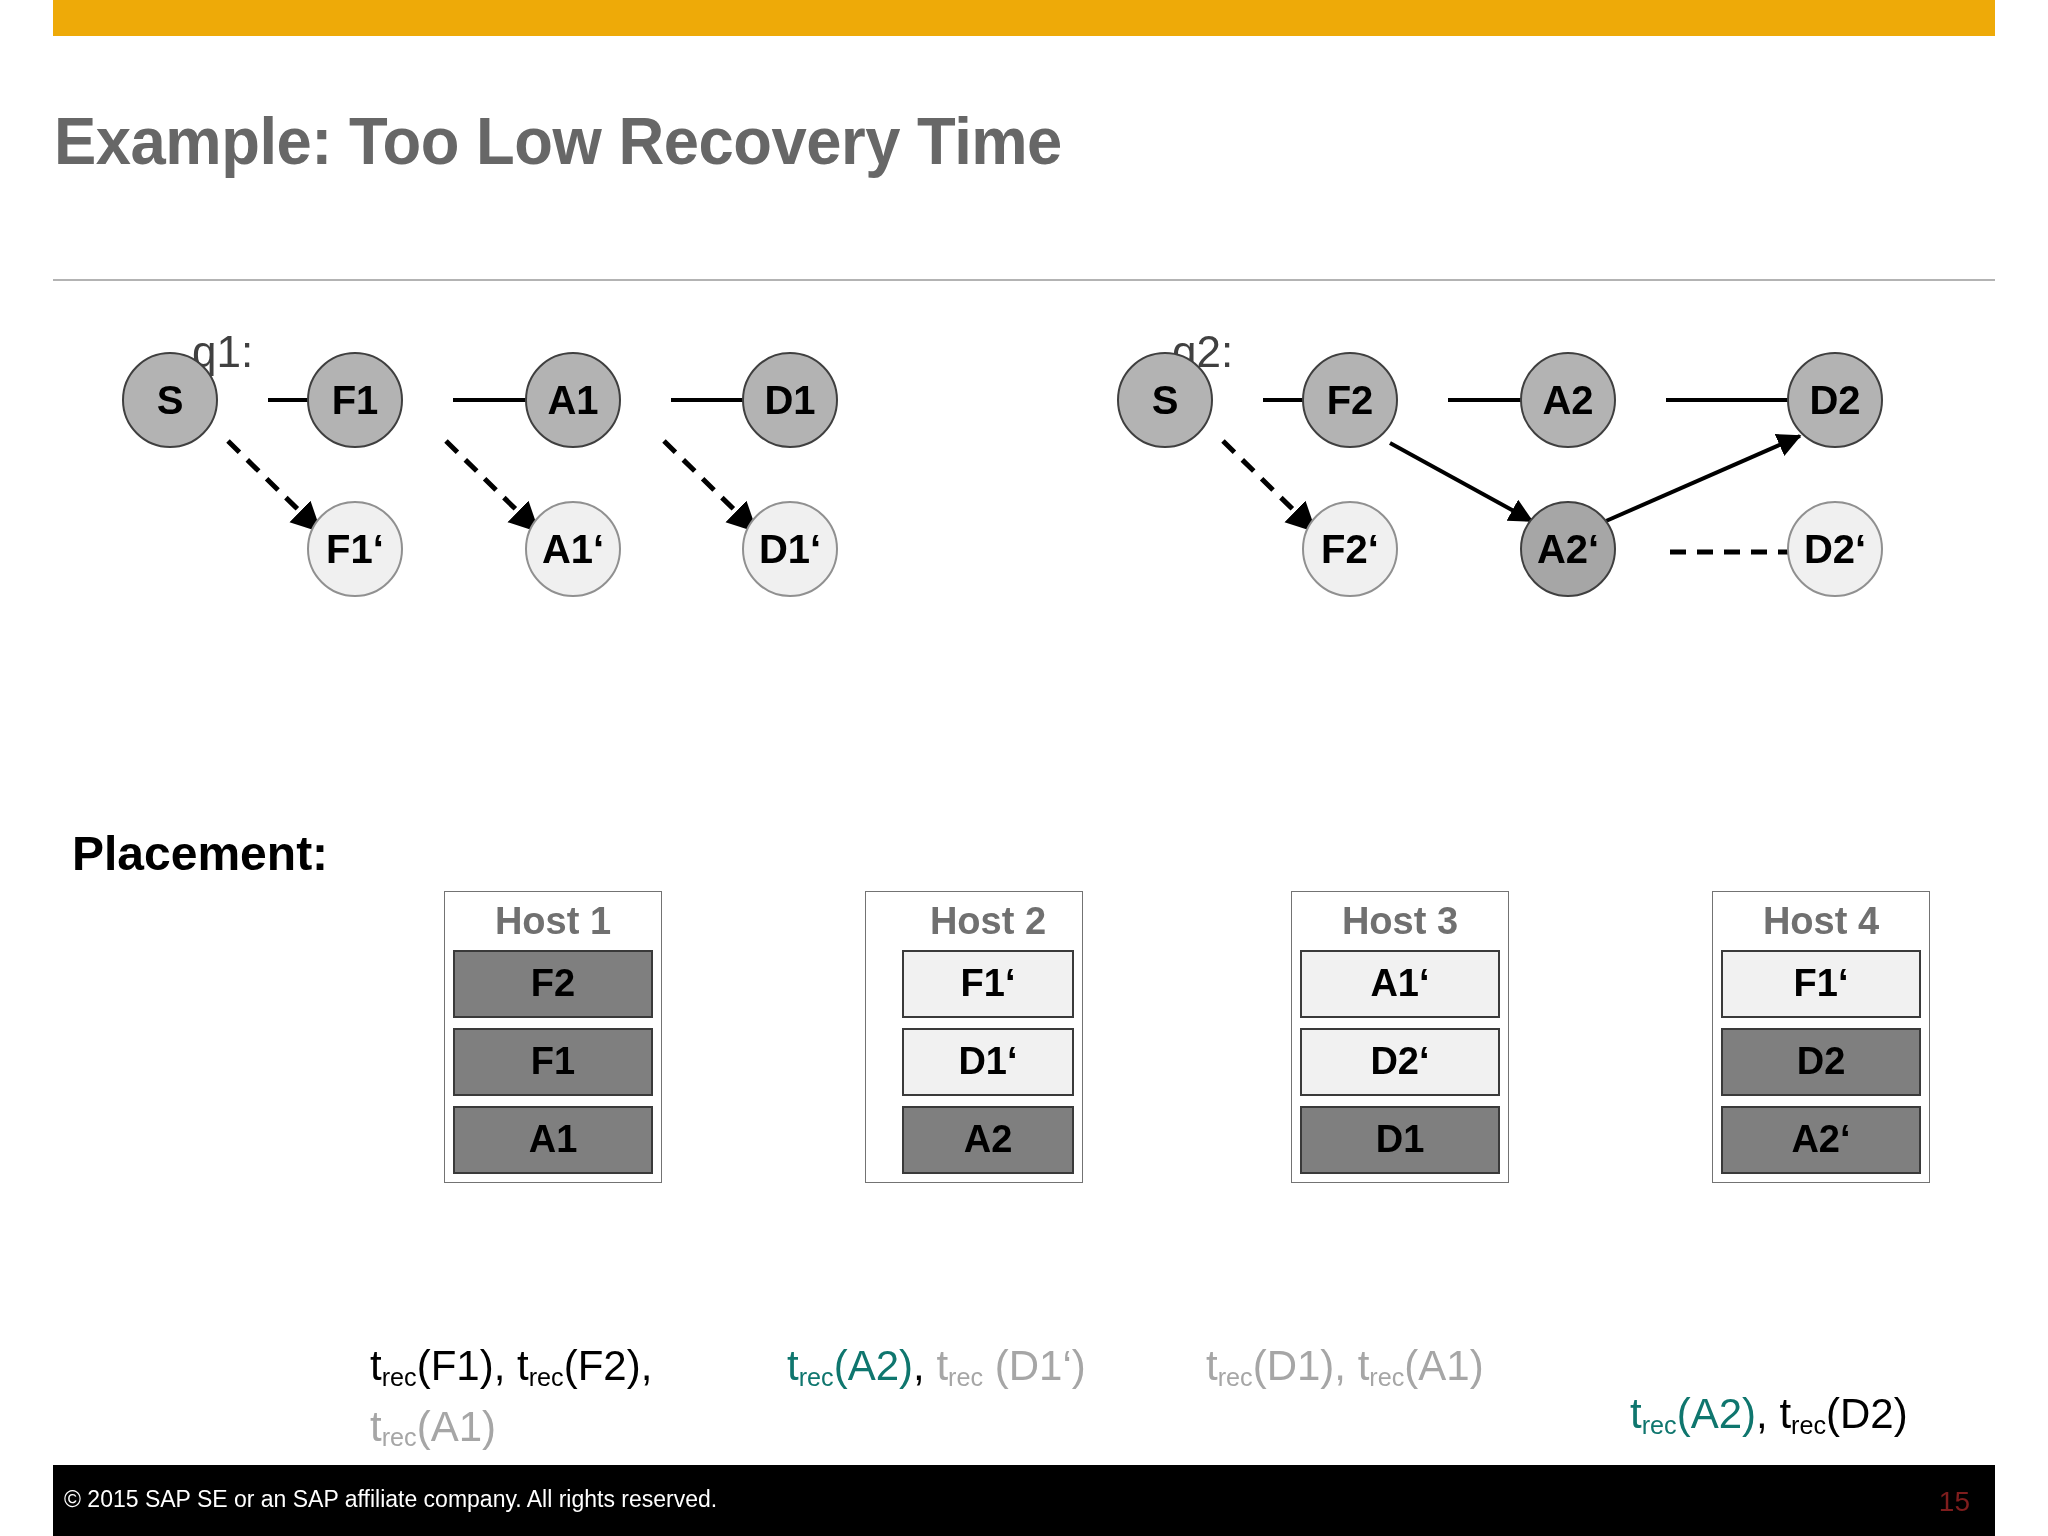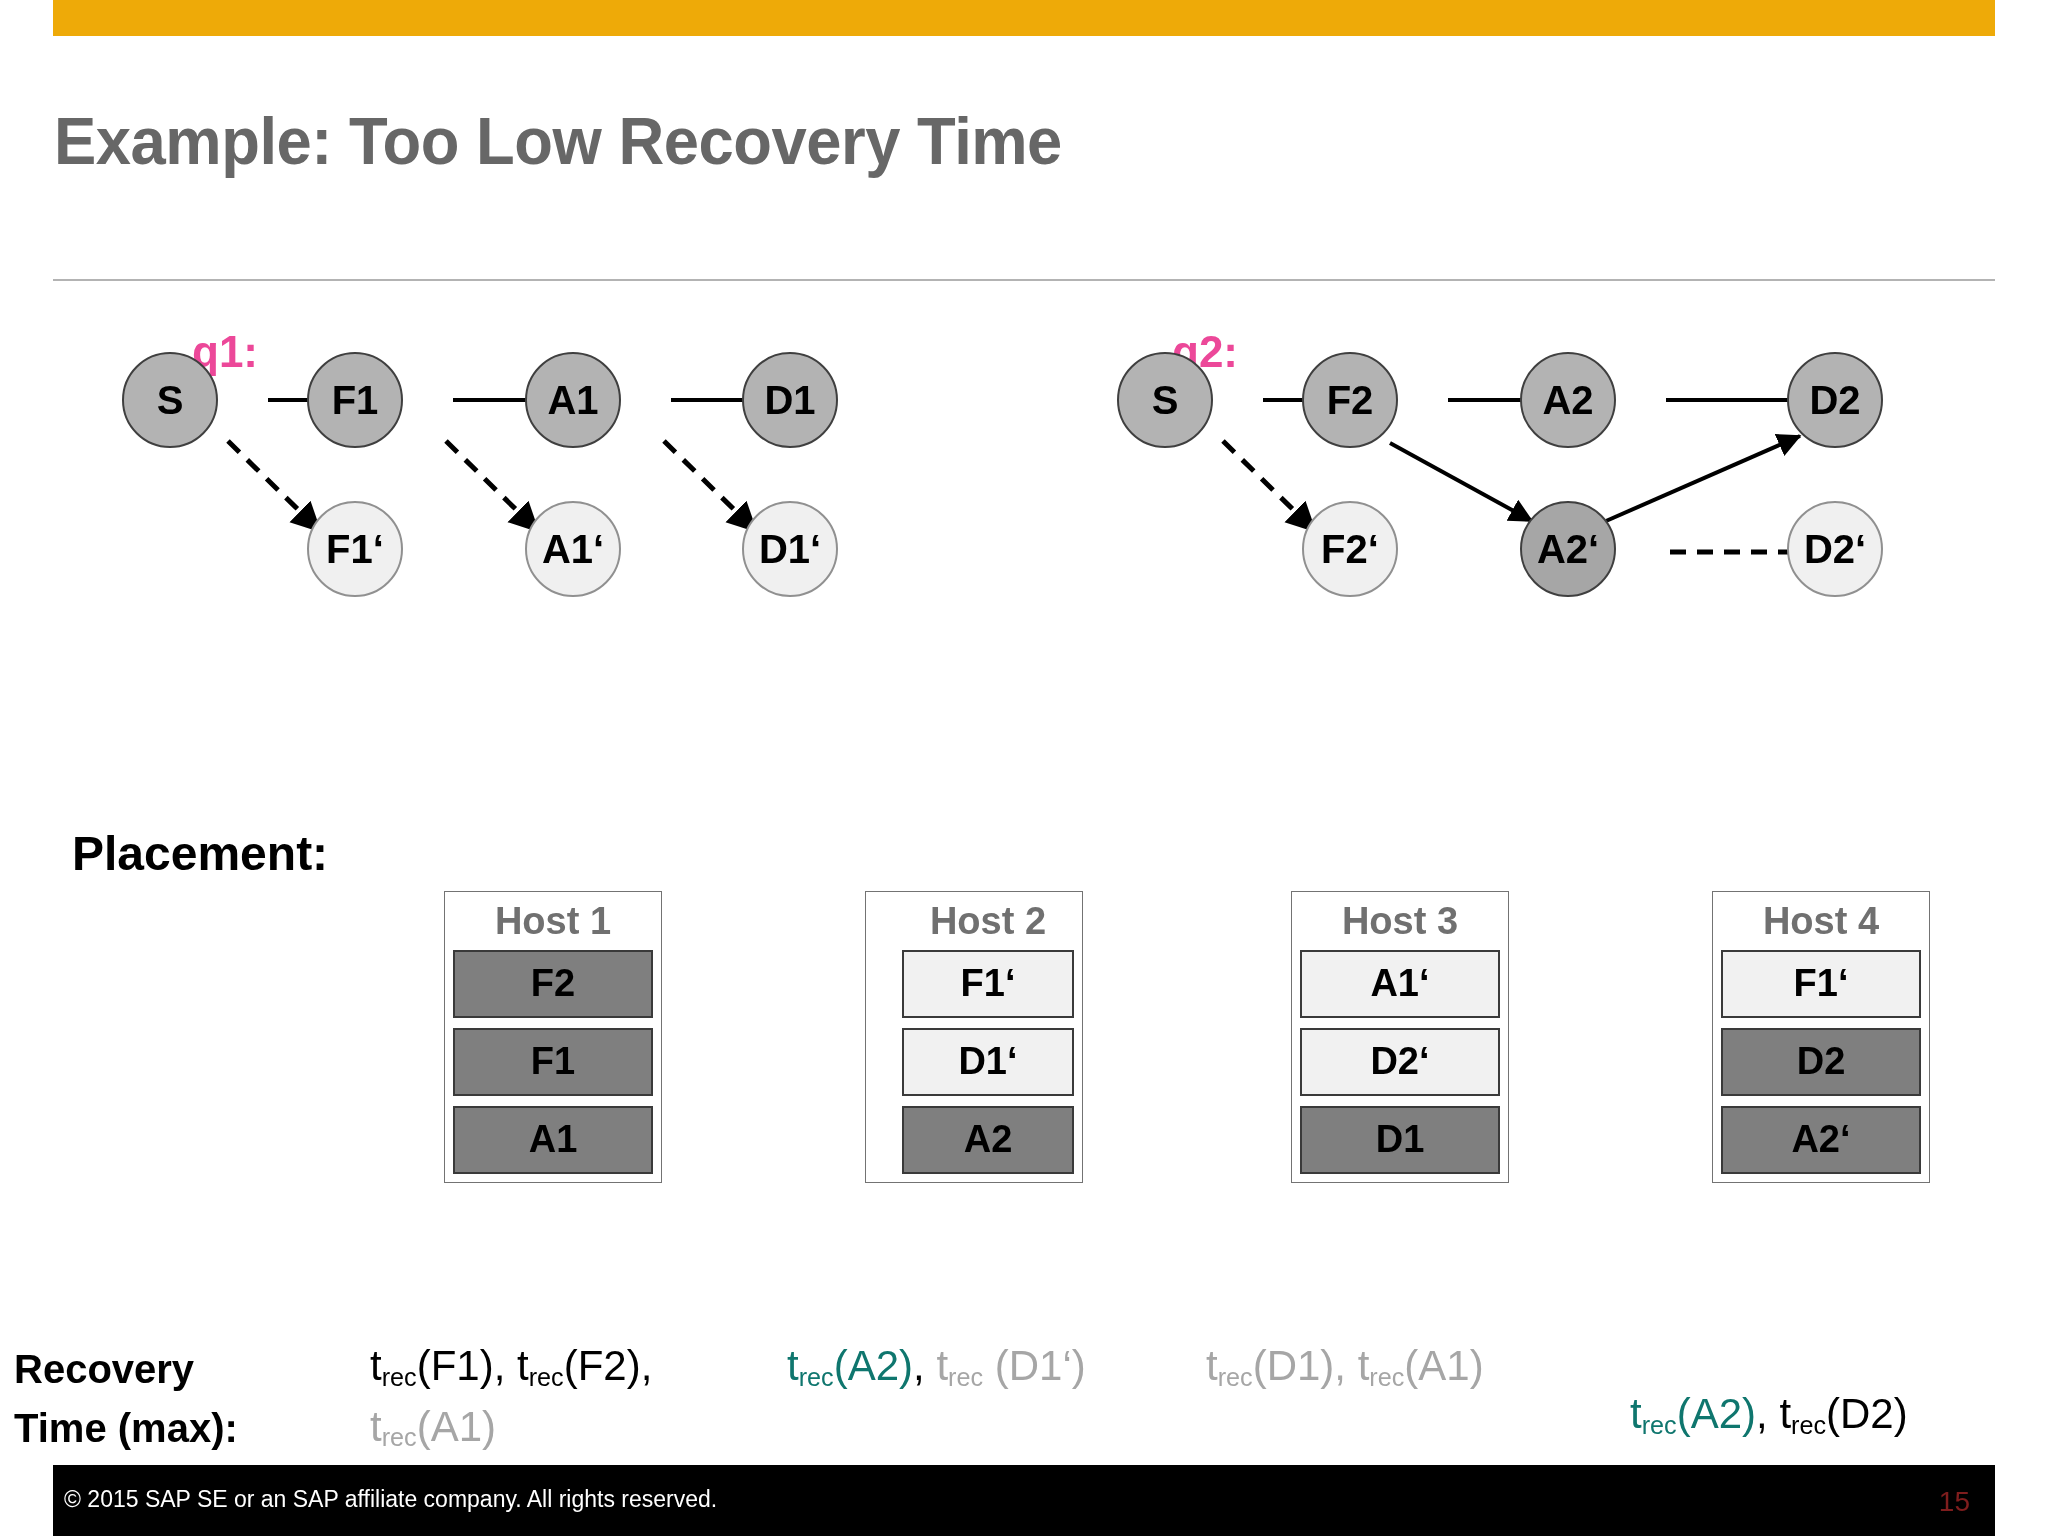--- a/index.html
+++ b/index.html
@@ -30,21 +30,21 @@
     white-space: nowrap;
   }
   .title-rule {
     position: absolute; left: 53px; top: 279px;
     width: 1942px; height: 2px; background: #b3b3b3;
   }
 
   
   .graph-label {
     position: absolute;
-    font-size: 44px; font-weight: bold; color: #ec4899;
+    font-size: 44px; font-weight: normal; color: #404040;
     white-space: nowrap;
   }
   #q1-label { left: 192px; top: 327px; }
   #q2-label { left: 1172px; top: 327px; }
 
   .node {
     position: absolute;
     width: 96px; height: 96px; border-radius: 50%;
     display: flex; align-items: center; justify-content: center;
     font-size: 40px; font-weight: bold; color: #000;
@@ -206,24 +206,20 @@
     <div class="host-slot dark">D1</div>
   </div>
 
   <div class="host" style="left:1712px; top:891px;">
     <div class="host-title">Host 4</div>
     <div class="host-slot light">F1‘</div>
     <div class="host-slot dark">D2</div>
     <div class="host-slot dark">A2‘</div>
   </div>
 
-  <div class="recovery-label">
-    <div>Recovery</div>
-    <div>Time (max):</div>
-  </div>
 
   <div class="rec-group" id="rec-g0" style="left:370px; top:1336px;">
       <span class="ln"><span class="t black"><span>t</span><sub>rec</sub><span>(F1)</span></span><span class="black">, </span><span class="t black"><span>t</span><sub>rec</sub><span>(F2)</span></span><span class="black">,</span></span>
       <span class="ln"><span class="t grey"><span>t</span><sub>rec</sub><span>(A1)</span></span></span>
     </div>
   <div class="rec-group" id="rec-g1" style="left:787px; top:1336px;">
       <span class="ln"><span class="t green"><span>t</span><sub>rec</sub><span>(A2)</span></span><span class="black">, </span><span class="t grey"><span>t</span><sub>rec</sub><span> (D1‘)</span></span></span>
     </div>
   <div class="rec-group" id="rec-g2" style="left:1206px; top:1336px;">
       <span class="ln"><span class="t grey"><span>t</span><sub>rec</sub><span>(D1)</span></span><span class="grey">, </span><span class="t grey"><span>t</span><sub>rec</sub><span>(A1)</span></span></span>

